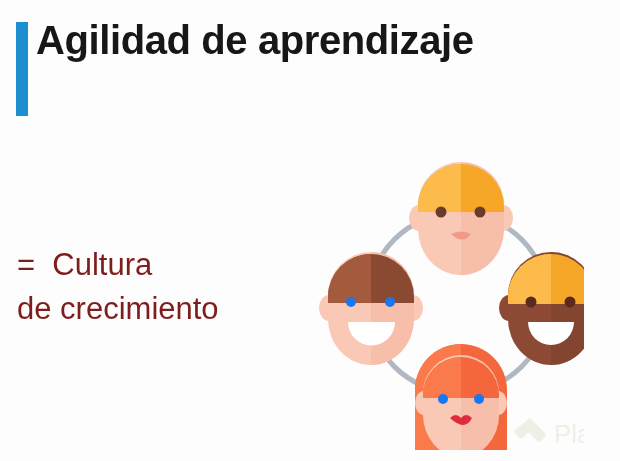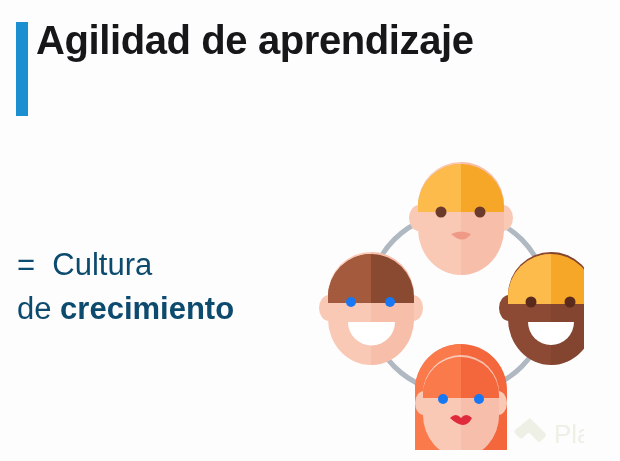--- a/index.html
+++ b/index.html
@@ -50,27 +50,27 @@
 
   
   .result-block {
     position: absolute;
     left: 17px;
     top: 243px;
     width: 280px;
   }
   .result-line {
     font-size: 31px;
-    color: #0c4a6e;
+    color: #7f1d1d;
     line-height: 44px;
     font-weight: normal;
     white-space: pre;
   }
   .result-line .bold {
-    font-weight: bold;
+    font-weight: normal;
   }
 
   
   .illustration {
     position: absolute;
     left: 318px;
     top: 150px;
     width: 290px;
     height: 300px;
   }

